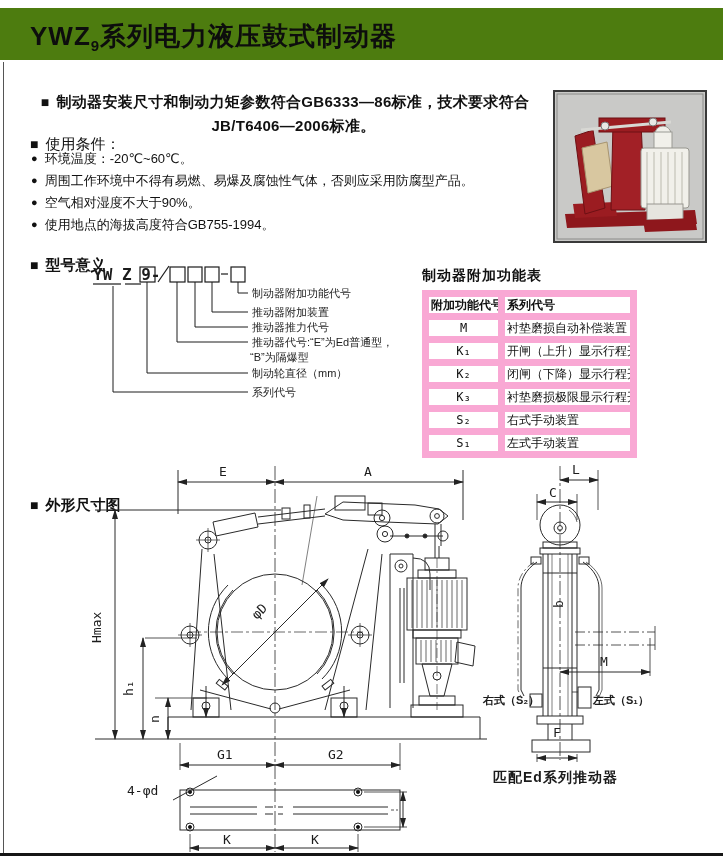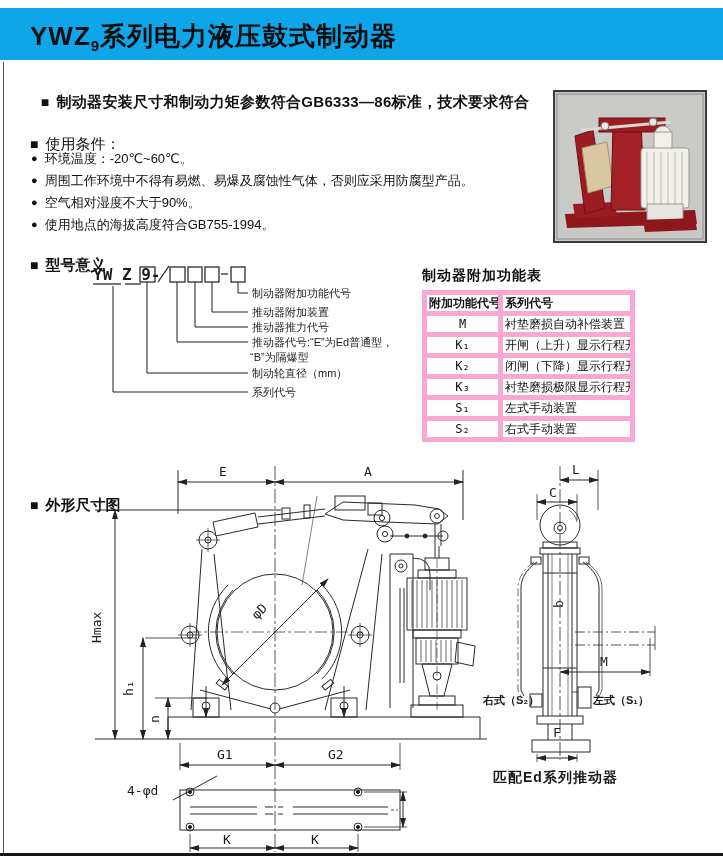--- a/index.html
+++ b/index.html
@@ -3,42 +3,42 @@
 <meta charset="utf-8">
 <style>
   html,body{margin:0;padding:0;}
   body{
     width:723px;height:868px;position:relative;background:#fff;
     font-family:"Liberation Sans","DejaVu Sans",sans-serif;color:#111;
     overflow:hidden;
   }
   .abs{position:absolute;}
   
-  .titlebar{left:0;top:8px;width:723px;height:52px;background:#0ea5e9;}
+  .titlebar{left:0;top:8px;width:723px;height:52px;background:#4d7c0f;}
   .title{position:absolute;left:30px;top:11px;font-size:26px;font-weight:bold;letter-spacing:1px;color:#0d0d0d;}
   .title sub{font-size:15px;}
   
   .leftborder{left:3px;top:62px;width:1px;height:791px;background:#555;}
   .bottomline{left:0;top:853px;width:723px;height:3px;background:#151515;}
   
   .std{left:30px;top:90px;width:510px;font-size:15px;font-weight:bold;line-height:24px;letter-spacing:0.3px;text-align:center;}
   .std .indent{padding-left:17px;}
   .sq{font-size:14px;margin-right:7px;}
   .useheading{left:30px;top:135px;font-size:15px;font-weight:normal;}
   .conds{left:31px;top:150px;width:520px;font-size:13px;}
   .conds .item{height:22px;line-height:16px;}
   .dot{font-size:11px;margin-right:7px;vertical-align:1px;}
   
   .modelheading{left:30px;top:243px;font-size:15px;font-weight:bold;margin-top:13px;}
   .drawheading{left:30px;top:496px;font-size:15px;font-weight:bold;}
   
   .tablewrap{left:422px;top:267px;width:210px;}
   .tabletitle{font-size:14px;font-weight:bold;text-align:left;letter-spacing:1px;margin-bottom:5px;}
   table.func{border-collapse:collapse;width:208px;table-layout:fixed;}
-  table.func th,table.func td{border:5px solid #f9a8d4;font-size:12px;padding:0 2px;height:16px;line-height:14px;white-space:nowrap;overflow:hidden;}
+  table.func th,table.func td{border:7px solid #f9a8d4;font-size:12px;padding:0 2px;height:16px;line-height:14px;white-space:nowrap;overflow:hidden;}
   table.func th{font-weight:bold;text-align:left;}
   table.func th.c1{text-align:left;}
   table.func td.code{text-align:center;font-family:"DejaVu Sans Mono",monospace;}
   table.func col.c1{width:76px;}
   table.func col.c2{width:132px;}
   
   .photo{left:553px;top:90px;width:150px;height:149px;border:2px solid #3a3a3a;background:#c9c9c7;}
   
   svg text{fill:#1c1c1c;}
   .dimtxt{font-family:"DejaVu Sans Mono",monospace;font-size:13px;}
@@ -51,20 +51,21 @@
 
 <div class="abs titlebar">
   <div class="title"><span>YWZ</span><sub>9</sub><span>系列电力液压鼓式制动器</span></div>
 </div>
 
 <div class="abs leftborder"></div>
 <div class="abs bottomline"></div>
 
 <div class="abs std">
   <div><span class="sq">■</span><span>制动器安装尺寸和制动力矩参数符合GB6333—86标准，技术要求符合</span></div>
+  <div class="indent">JB/T6406—2006标准。</div>
 </div>
 
 <div class="abs useheading"><span class="sq">■</span><span>使用条件：</span></div>
 <div class="abs conds">
   <div class="item"><span class="dot">●</span><span>环境温度：-20℃~60℃。</span></div>
   <div class="item"><span class="dot">●</span><span>周围工作环境中不得有易燃、易爆及腐蚀性气体，否则应采用防腐型产品。</span></div>
   <div class="item"><span class="dot">●</span><span>空气相对湿度不大于90%。</span></div>
   <div class="item"><span class="dot">●</span><span>使用地点的海拔高度符合GB755-1994。</span></div>
 </div>
 
@@ -127,26 +128,26 @@
         </tr>
       <tr>
           <td class="code">K₂</td>
           <td>闭闸（下降）显示行程开关</td>
         </tr>
       <tr>
           <td class="code">K₃</td>
           <td>衬垫磨损极限显示行程开关</td>
         </tr>
       <tr>
+          <td class="code">S₂</td>
+          <td>右式手动装置</td>
+        </tr>
+      <tr>
           <td class="code">S₁</td>
           <td>左式手动装置</td>
-        </tr>
-      <tr>
-          <td class="code">S₂</td>
-          <td>右式手动装置</td>
         </tr>
     </tbody>
   </table>
 </div>
 
 <div class="abs photo">
   <svg width="150" height="149" viewBox="0 0 150 149">
     <rect x="0" y="0" width="150" height="149" fill="#c9c9c7"></rect>
     <rect x="2" y="2" width="146" height="145" fill="none" stroke="#8a8a88" stroke-width="1"></rect>
 

